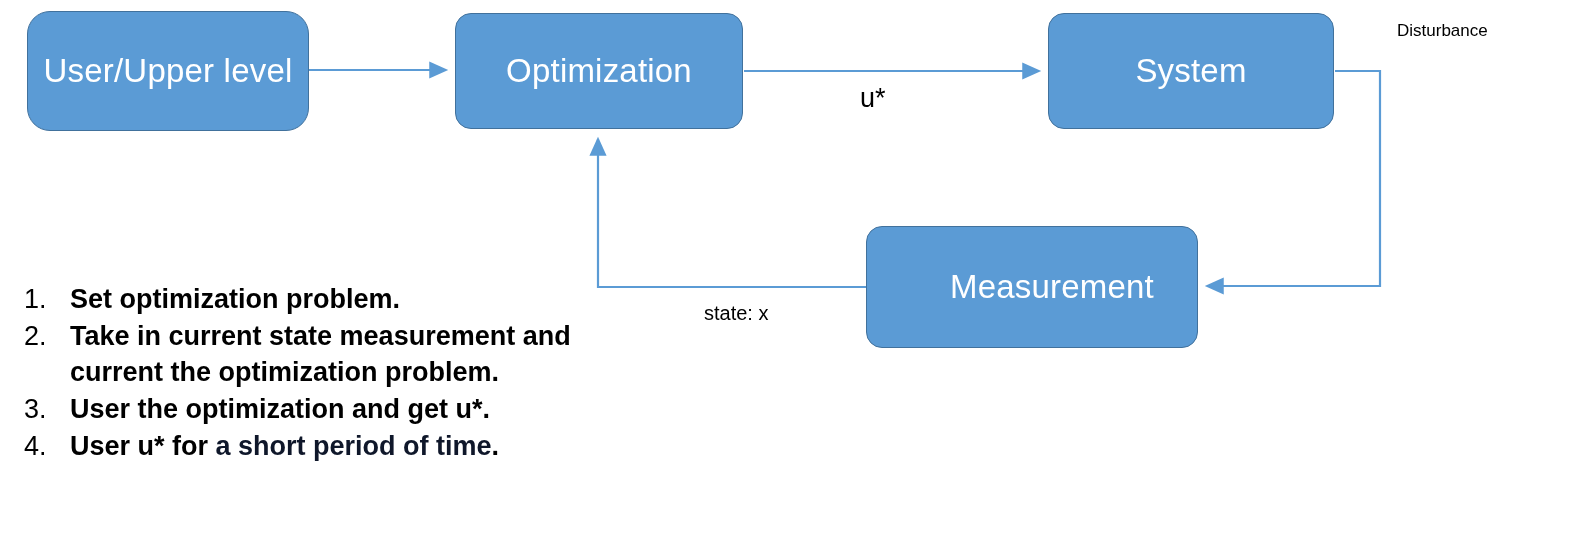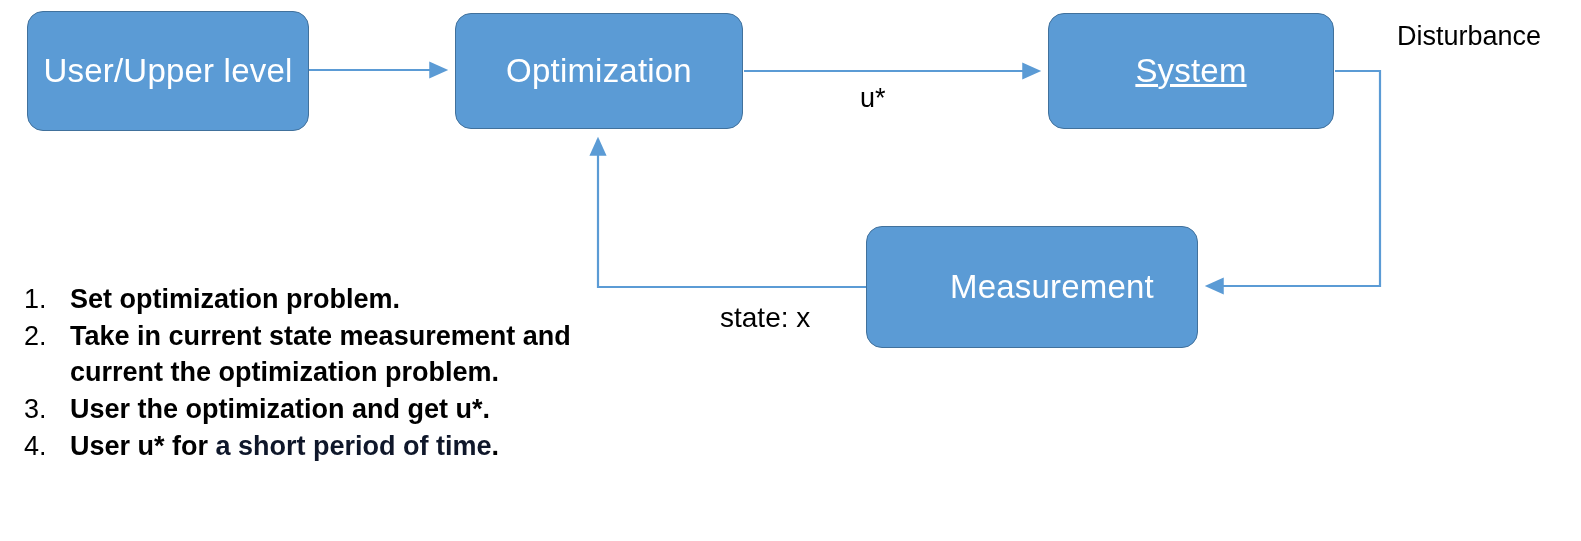--- a/index.html
+++ b/index.html
@@ -25,23 +25,23 @@
     border-radius: 16px;
     color: #ffffff;
     display: flex;
     align-items: center;
     justify-content: center;
     text-align: center;
     line-height: 1.12;
     font-weight: 400;
     letter-spacing: 0.2px;
   }
-  .box-user   { left: 27px;   top: 11px;  width: 282px; height: 120px; font-size: 33px; }
+  .box-user   { left: 27px;   top: 11px;  width: 282px; height: 120px; font-size: 33px; border-radius: 23px; }
   .box-opt    { left: 455px;  top: 13px;  width: 288px; height: 116px; font-size: 33px; }
-  .box-system { left: 1048px; top: 13px;  width: 286px; height: 116px; font-size: 33px; text-decoration: underline; }
+  .box-system { left: 1048px; top: 13px;  width: 286px; height: 116px; font-size: 33px; }
   .box-meas   { left: 866px;  top: 226px; width: 332px; height: 122px; font-size: 33px; padding-left: 40px; }
 
   svg#wires {
     position: absolute;
     left: 0; top: 0;
     width: 1581px;
     height: 541px;
     pointer-events: none;
   }
 
@@ -53,26 +53,26 @@
   .lbl-setopt {
     left: 333px; top: 112px;
     font-size: 19px;
     line-height: 1.58;
   }
   .lbl-ustar {
     left: 860px; top: 83px;
     font-size: 27px;
   }
   .lbl-state {
-    left: 720px; top: 302px;
-    font-size: 28px;
+    left: 704px; top: 302px;
+    font-size: 20px;
   }
   .lbl-dist {
     left: 1397px; top: 21px;
-    font-size: 27px;
+    font-size: 17px;
   }
 
   .steps {
     position: absolute;
     left: 24px;
     top: 281px;
     width: 560px;
     font-size: 27px;
     color: #000000;
   }

